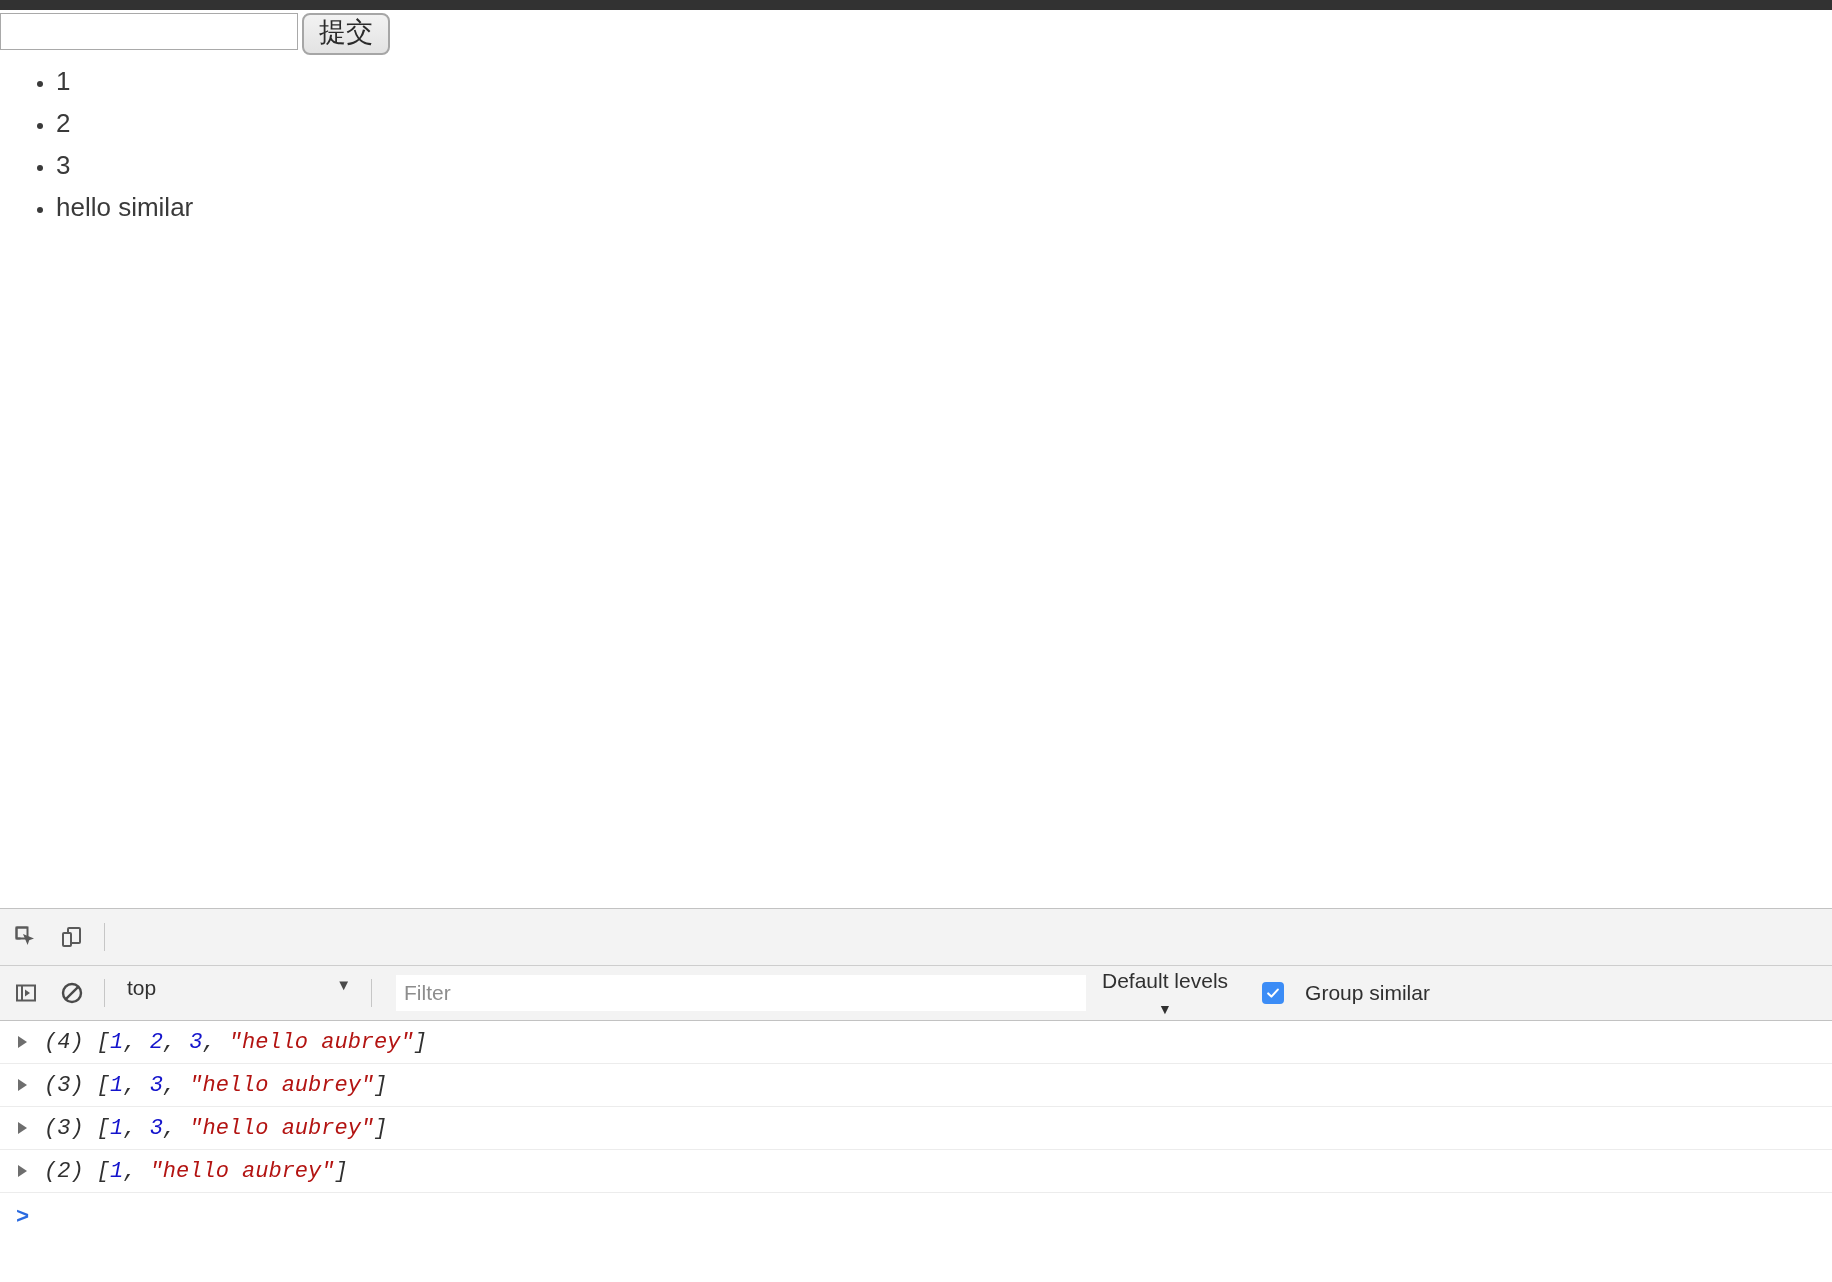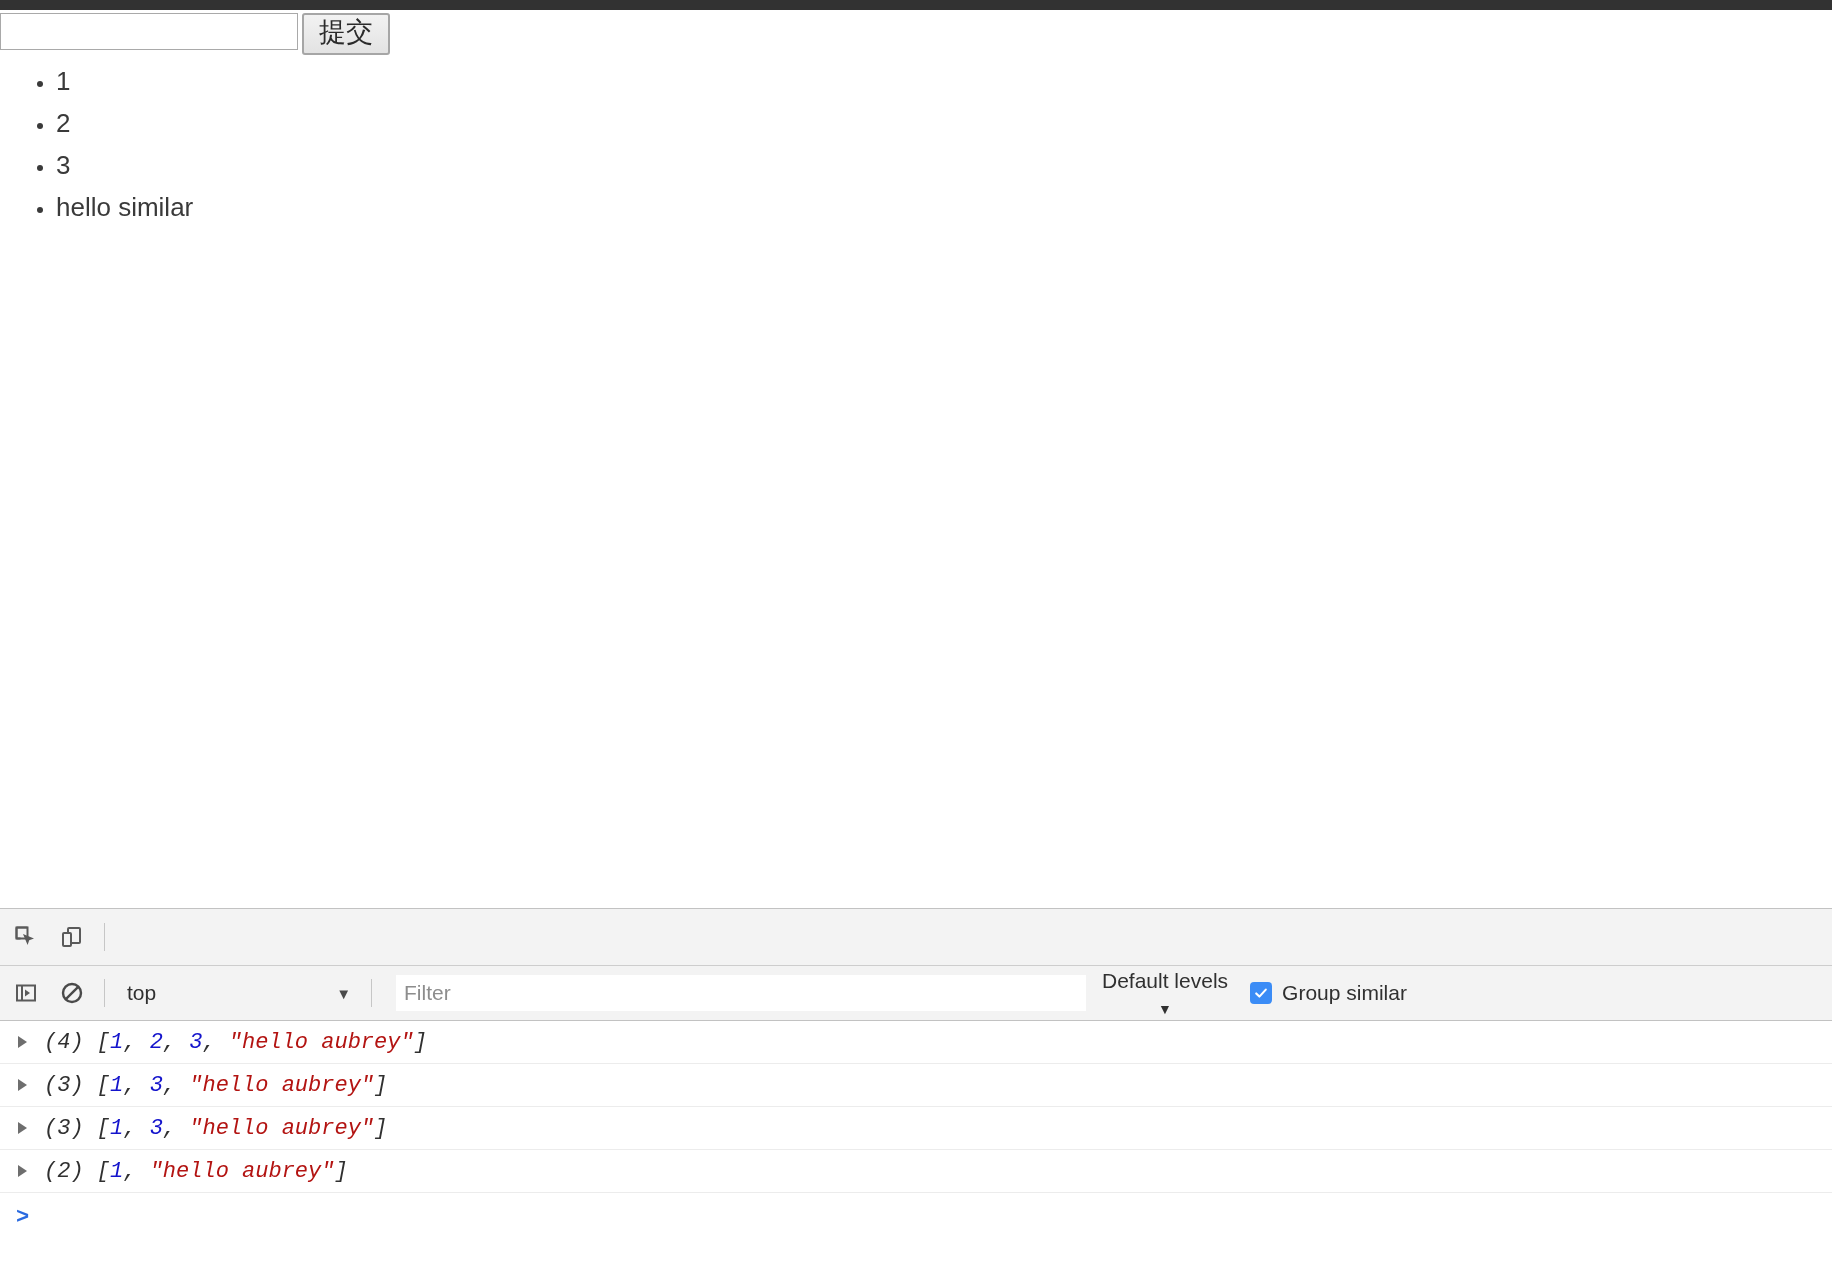--- a/index.html
+++ b/index.html
@@ -52,21 +52,21 @@
     color: #000;
     padding: 2px 4px;
     outline: none;
   }
   .submit-button {
     margin-left: 4px;
     height: 42px;
     min-width: 88px;
     box-sizing: border-box;
     border: 2px solid #a6a6a6;
-    border-radius: 3px;
+    border-radius: 8px;
     background: linear-gradient(180deg, #f2f2f2 0%, #e3e3e3 100%);
     font-family: "Liberation Sans", sans-serif;
     font-size: 27px;
     line-height: 1;
     color: #2b2b2b;
     padding: 2px 12px 6px 12px;
     cursor: pointer;
   }
 
   .bullet-list {
@@ -156,21 +156,20 @@
     height: 55px;
     flex: none;
     display: flex;
     align-items: center;
     background: #f3f3f3;
     border-bottom: 1px solid #c2c2c2;
     box-sizing: border-box;
   }
   .ctx-select {
     display: flex;
-    align-items: center;
     margin-left: 8px;
     width: 232px;
     height: 34px;
     cursor: pointer;
     color: #303030;
     font-size: 21px;
     justify-content: space-between;
     padding-right: 8px;
     box-sizing: border-box;
   }
@@ -196,22 +195,22 @@
     margin-left: 16px;
     font-size: 21px;
     color: #303030;
     cursor: pointer;
     flex-direction: column;
   }
   .levels-select .caret { font-size: 14px; }
   .group-similar {
     display: flex;
     align-items: center;
-    gap: 10px;
-    margin-left: 22px;
+    gap: 21px;
+    margin-left: 34px;
     font-size: 21px;
     color: #303030;
     cursor: pointer;
   }
   .cbx {
     width: 22px;
     height: 22px;
     border-radius: 4px;
     background: #3b8cf6;
     display: flex;

